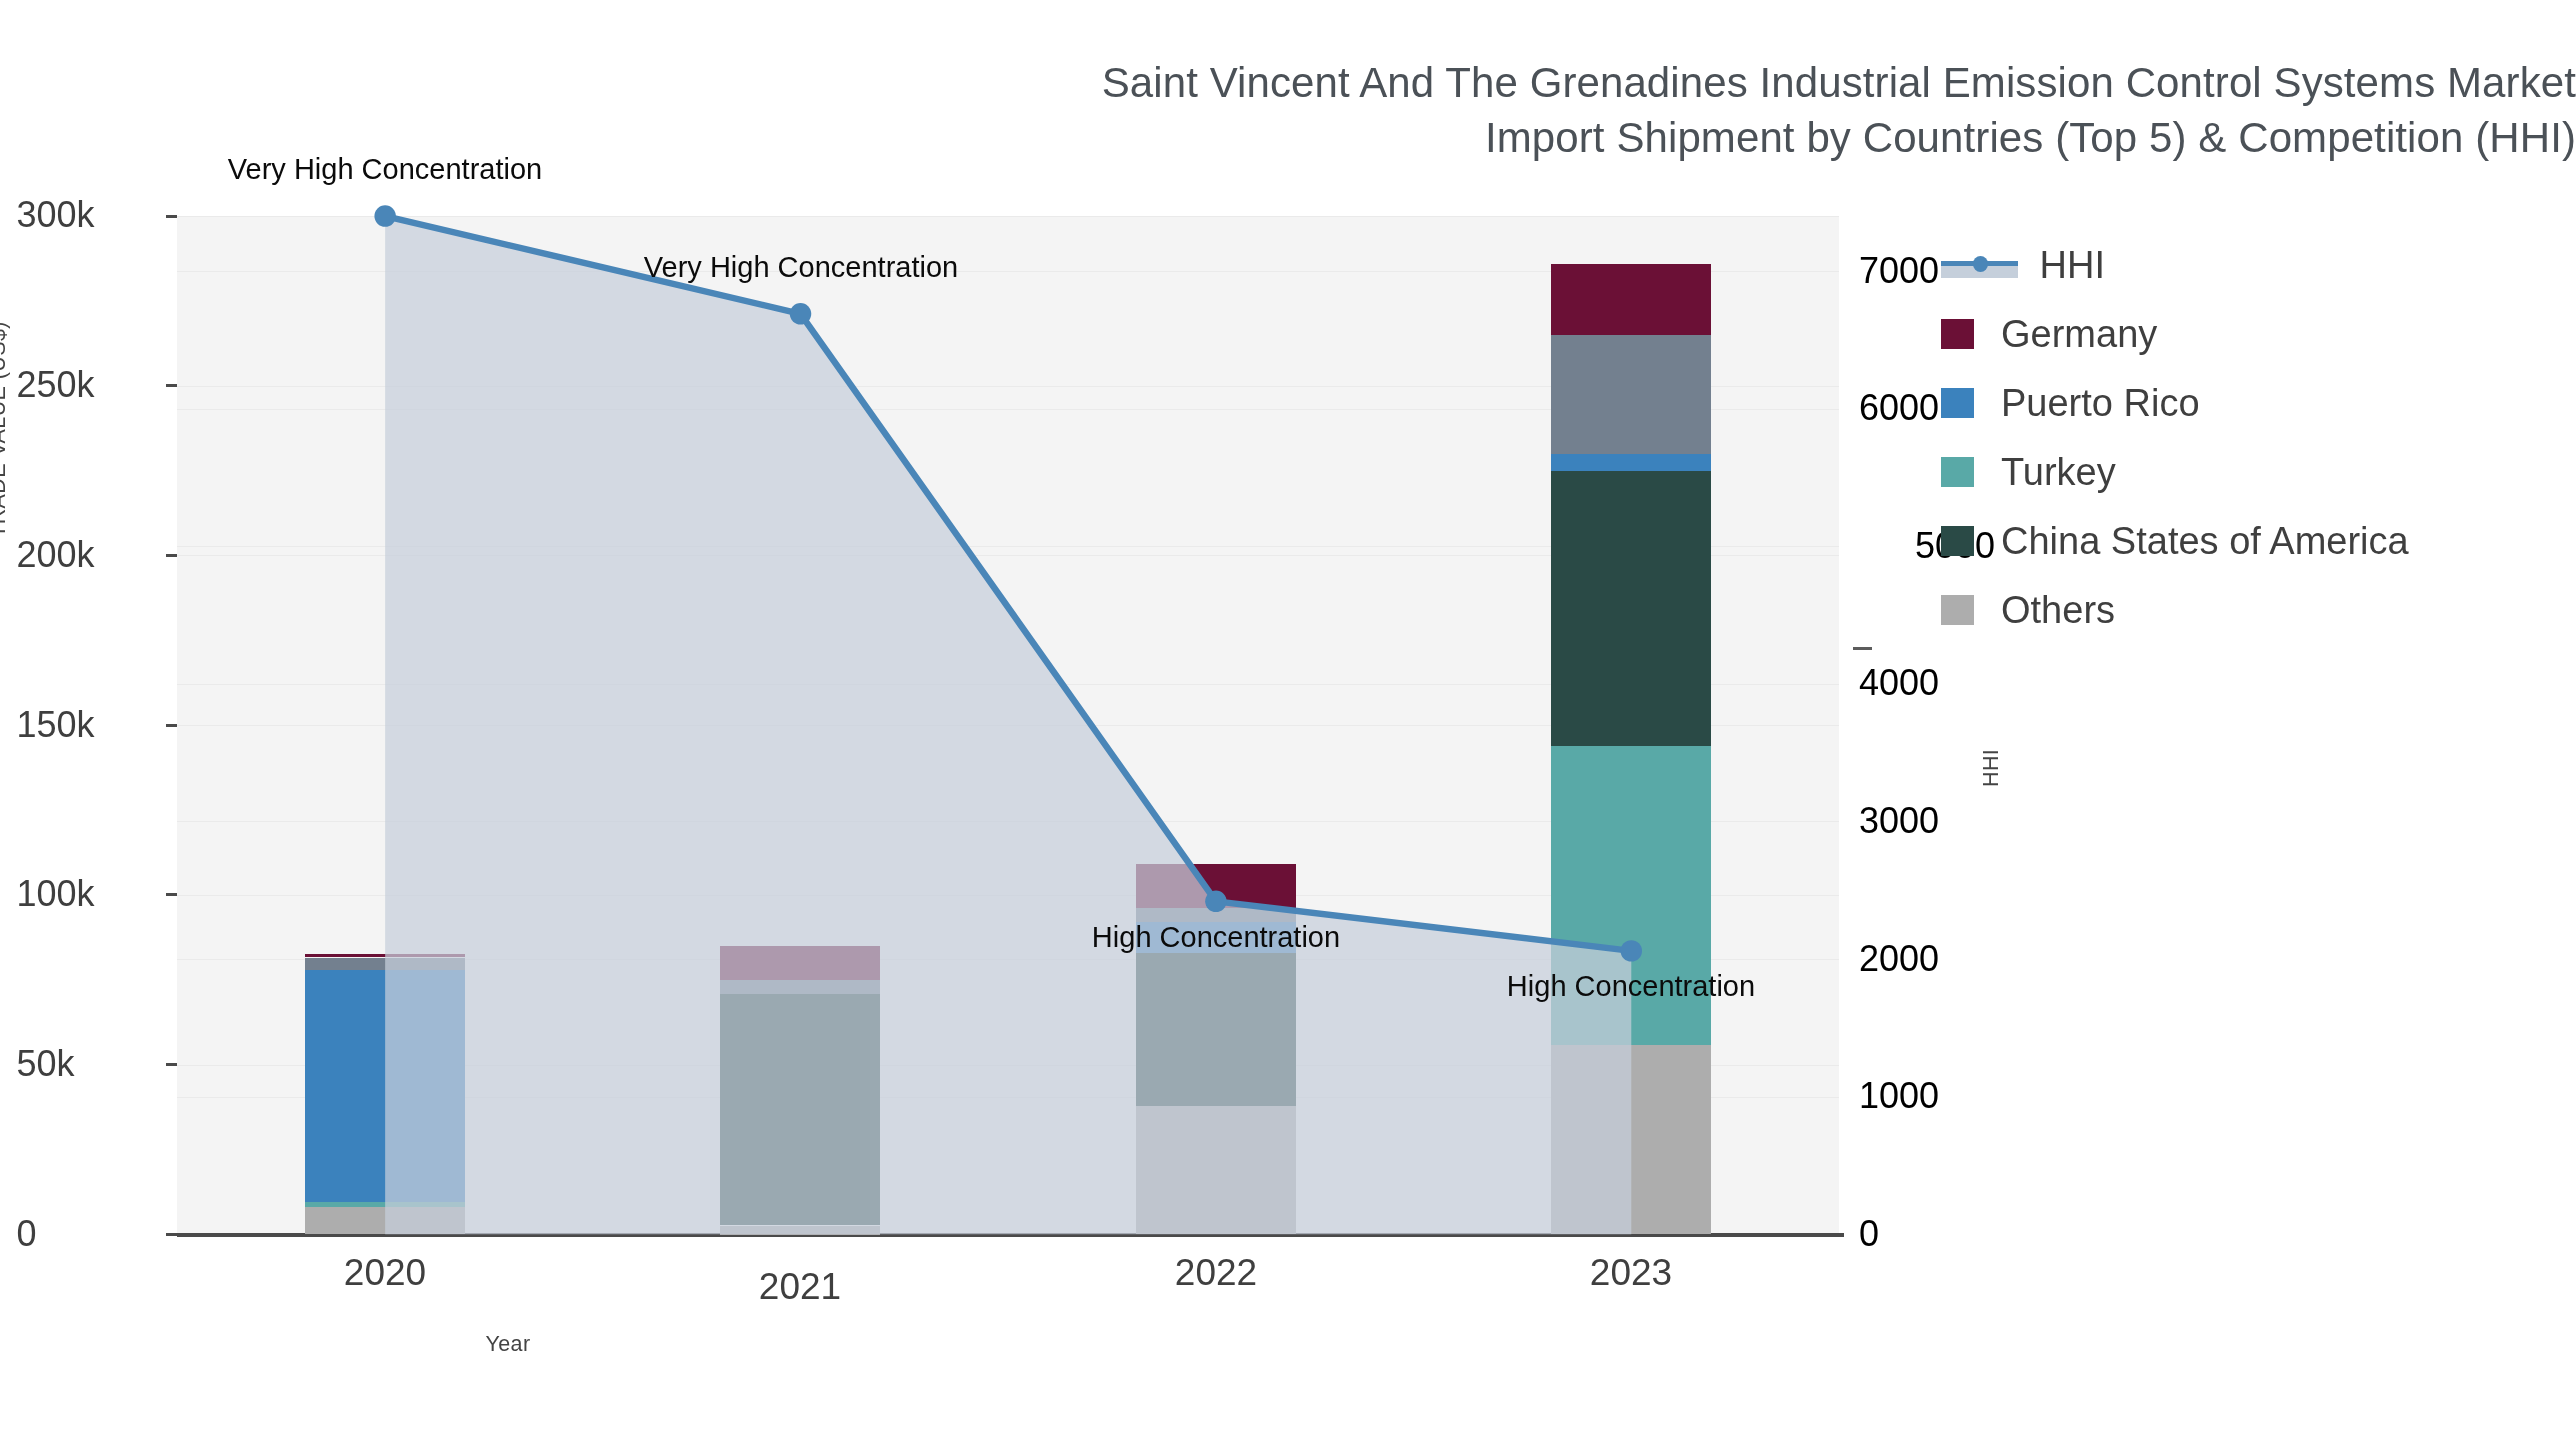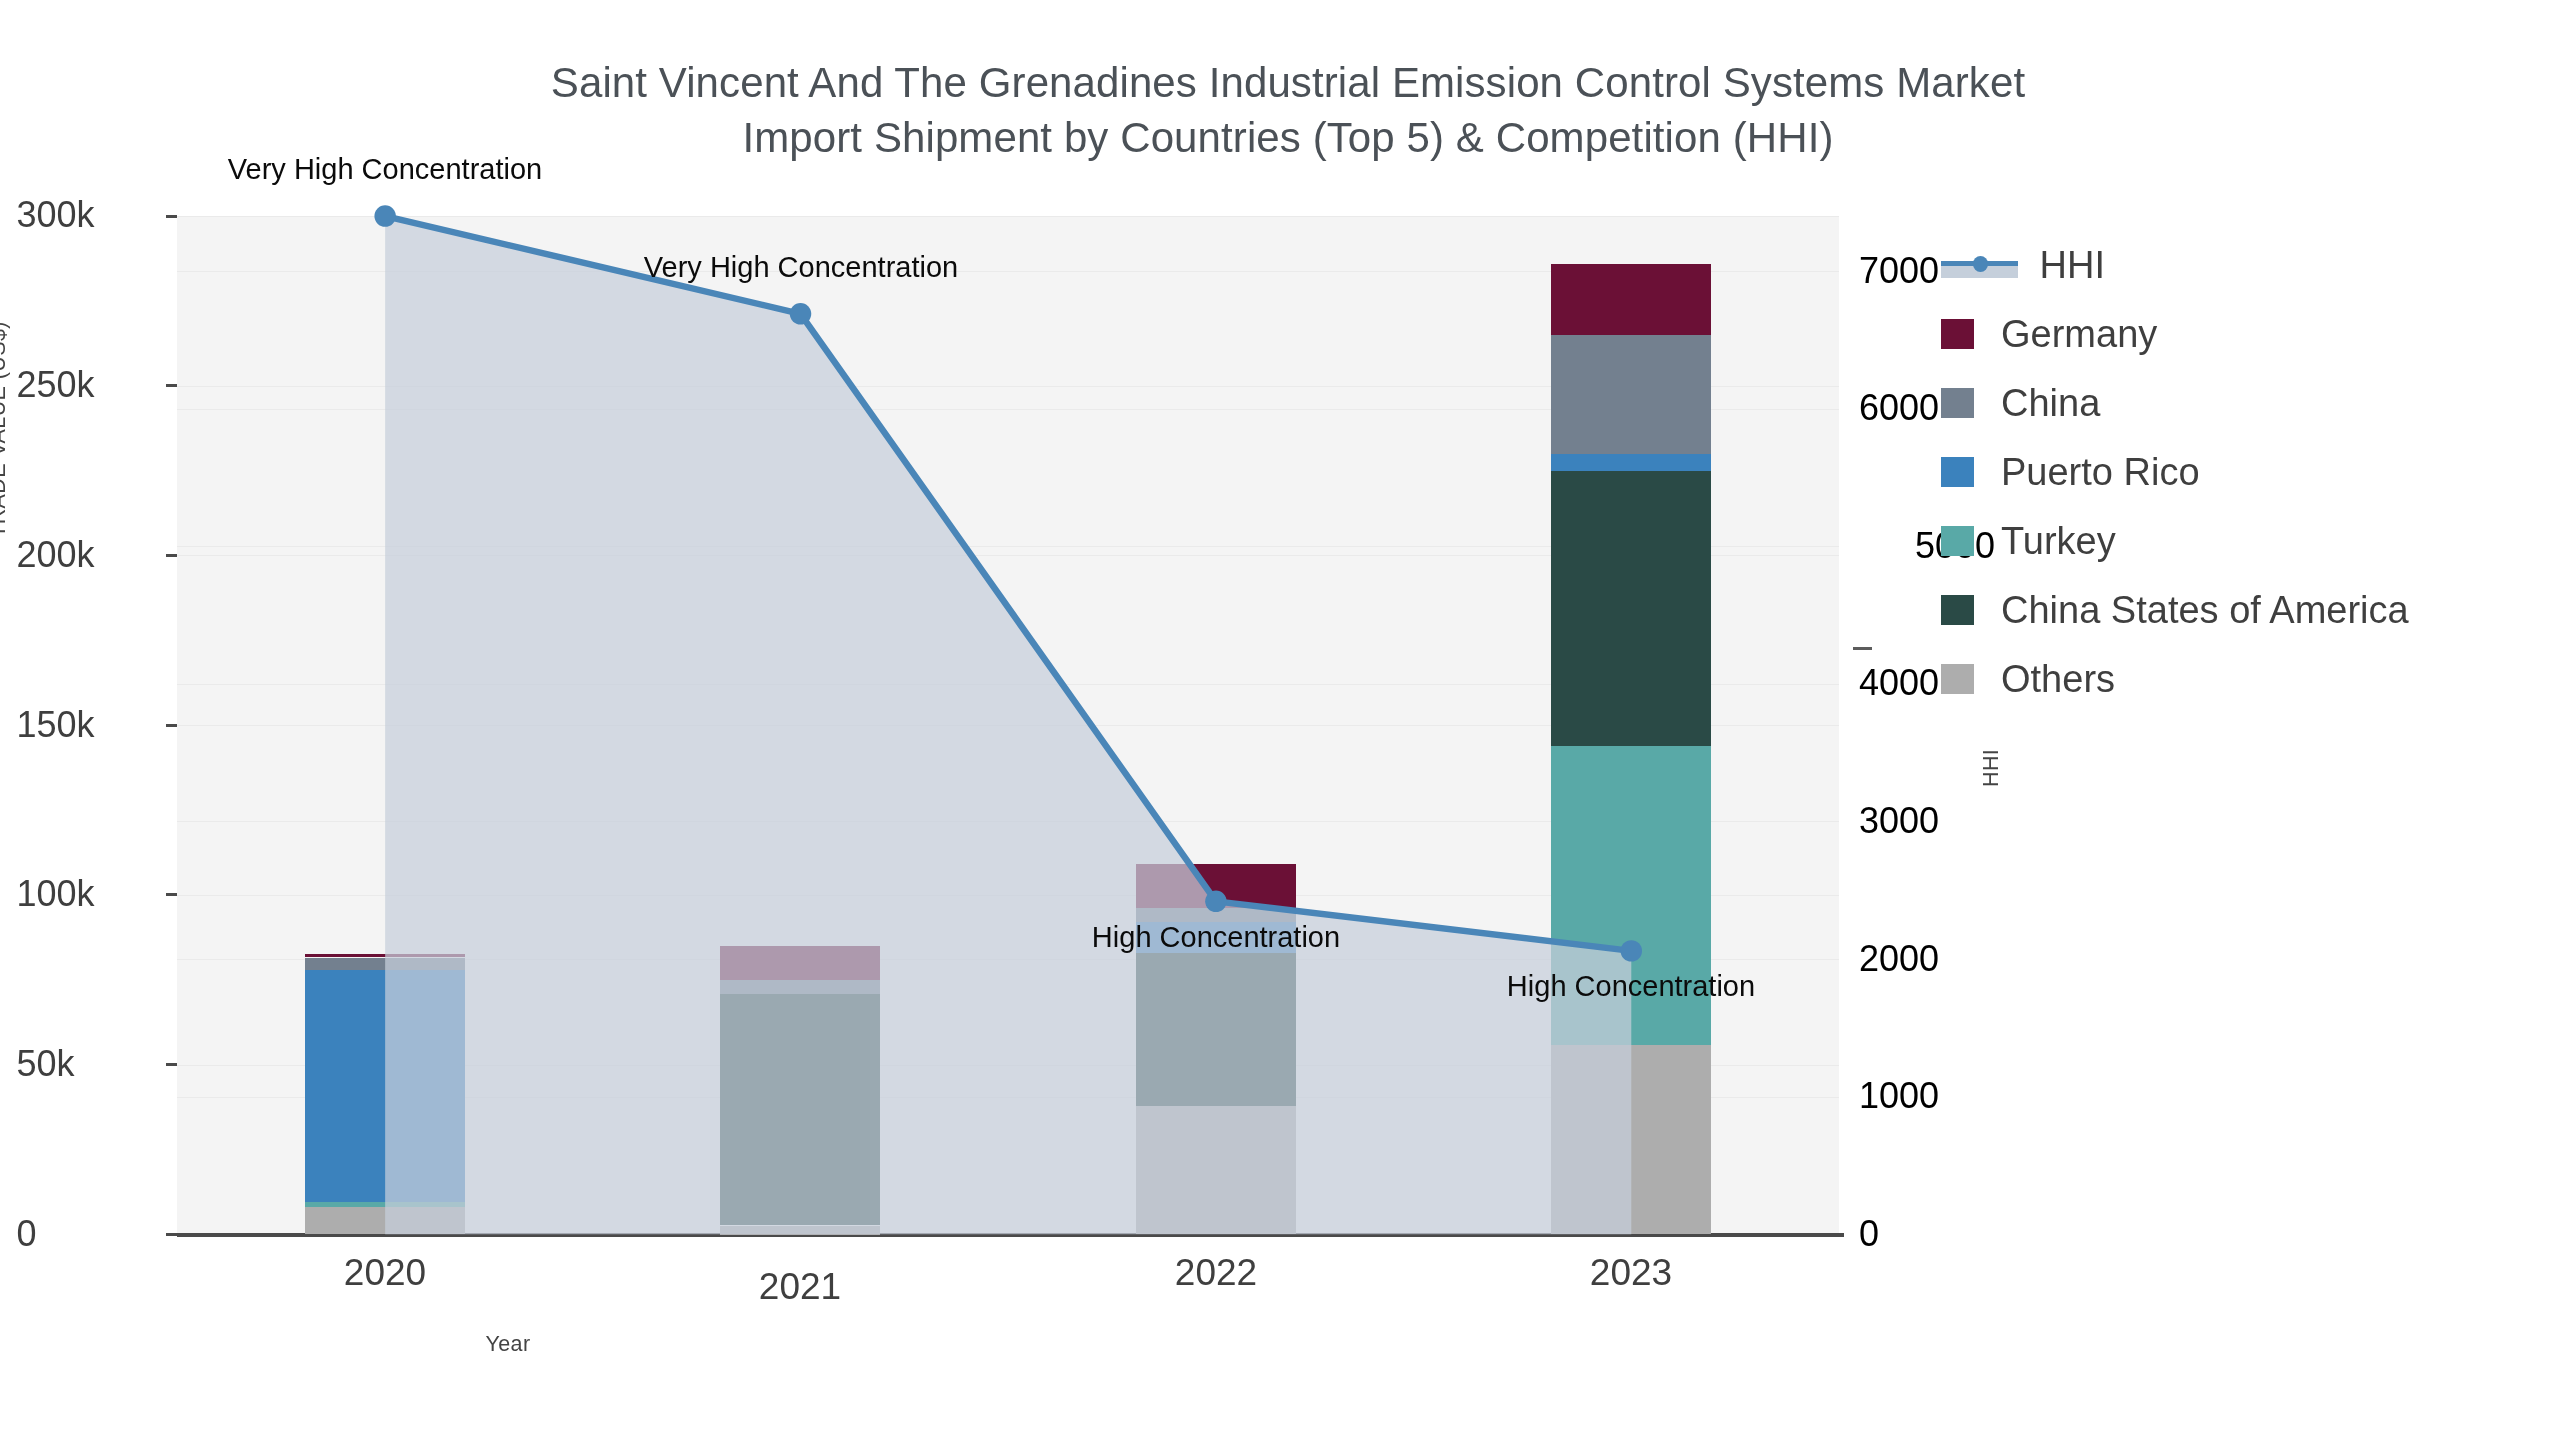--- a/index.html
+++ b/index.html
@@ -5,21 +5,21 @@
   html,body{margin:0;padding:0;}
   body{
     width:2576px;height:1449px;background:#ffffff;
     font-family:"Liberation Sans",sans-serif;
     overflow:hidden;position:relative;
   }
   #root{position:absolute;inset:0;}
 
   
   .title{
-    position:absolute;left:0;right:0;top:56px;text-align:center;
+    position:absolute;left:0;right:0;top:56px;text-align:right;
     color:#4b5157;font-size:42px;line-height:1.30;font-weight:400;
     letter-spacing:0.1px;
   }
   .title .l2{display:block;}
 
   
   .plot{
     position:absolute;left:177px;top:216px;width:1662px;height:1018px;
     background:#f4f4f4;
   }
@@ -209,24 +209,20 @@
           <span class="ln"></span>
           <span class="dot"></span>
         </span>
         <span class="legend-label">HHI</span>
       </div>
       <div class="legend-row">
         <span class="legend-swatch" style="background: rgb(107, 16, 54);"></span>
         <span class="legend-label">Germany</span>
       </div>
       <div class="legend-row">
-        <span class="legend-swatch" style="background: rgb(115, 128, 143);"></span>
-        <span class="legend-label">China</span>
-      </div>
-      <div class="legend-row">
         <span class="legend-swatch" style="background: rgb(59, 130, 189);"></span>
         <span class="legend-label">Puerto Rico</span>
       </div>
       <div class="legend-row">
         <span class="legend-swatch" style="background: rgb(89, 169, 167);"></span>
         <span class="legend-label">Turkey</span>
       </div>
       <div class="legend-row">
         <span class="legend-swatch" style="background: rgb(42, 74, 70);"></span>
         <span class="legend-label">China States of America</span>

